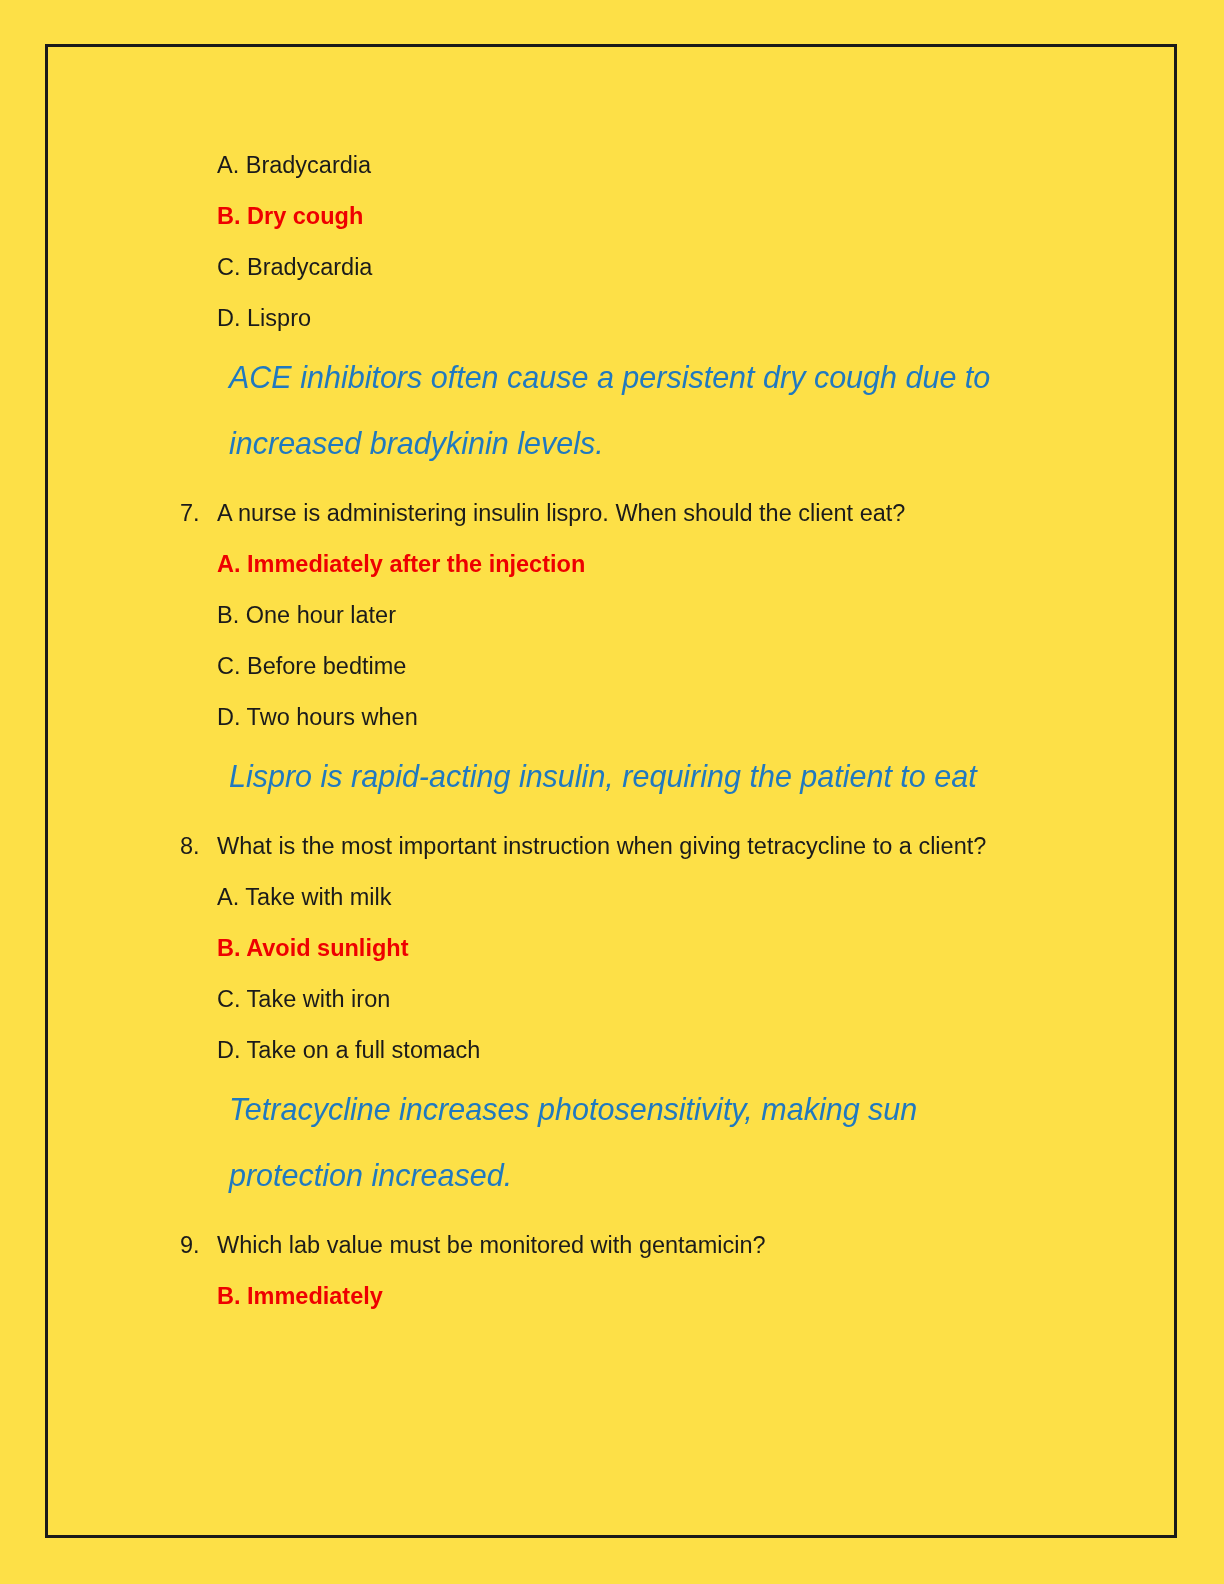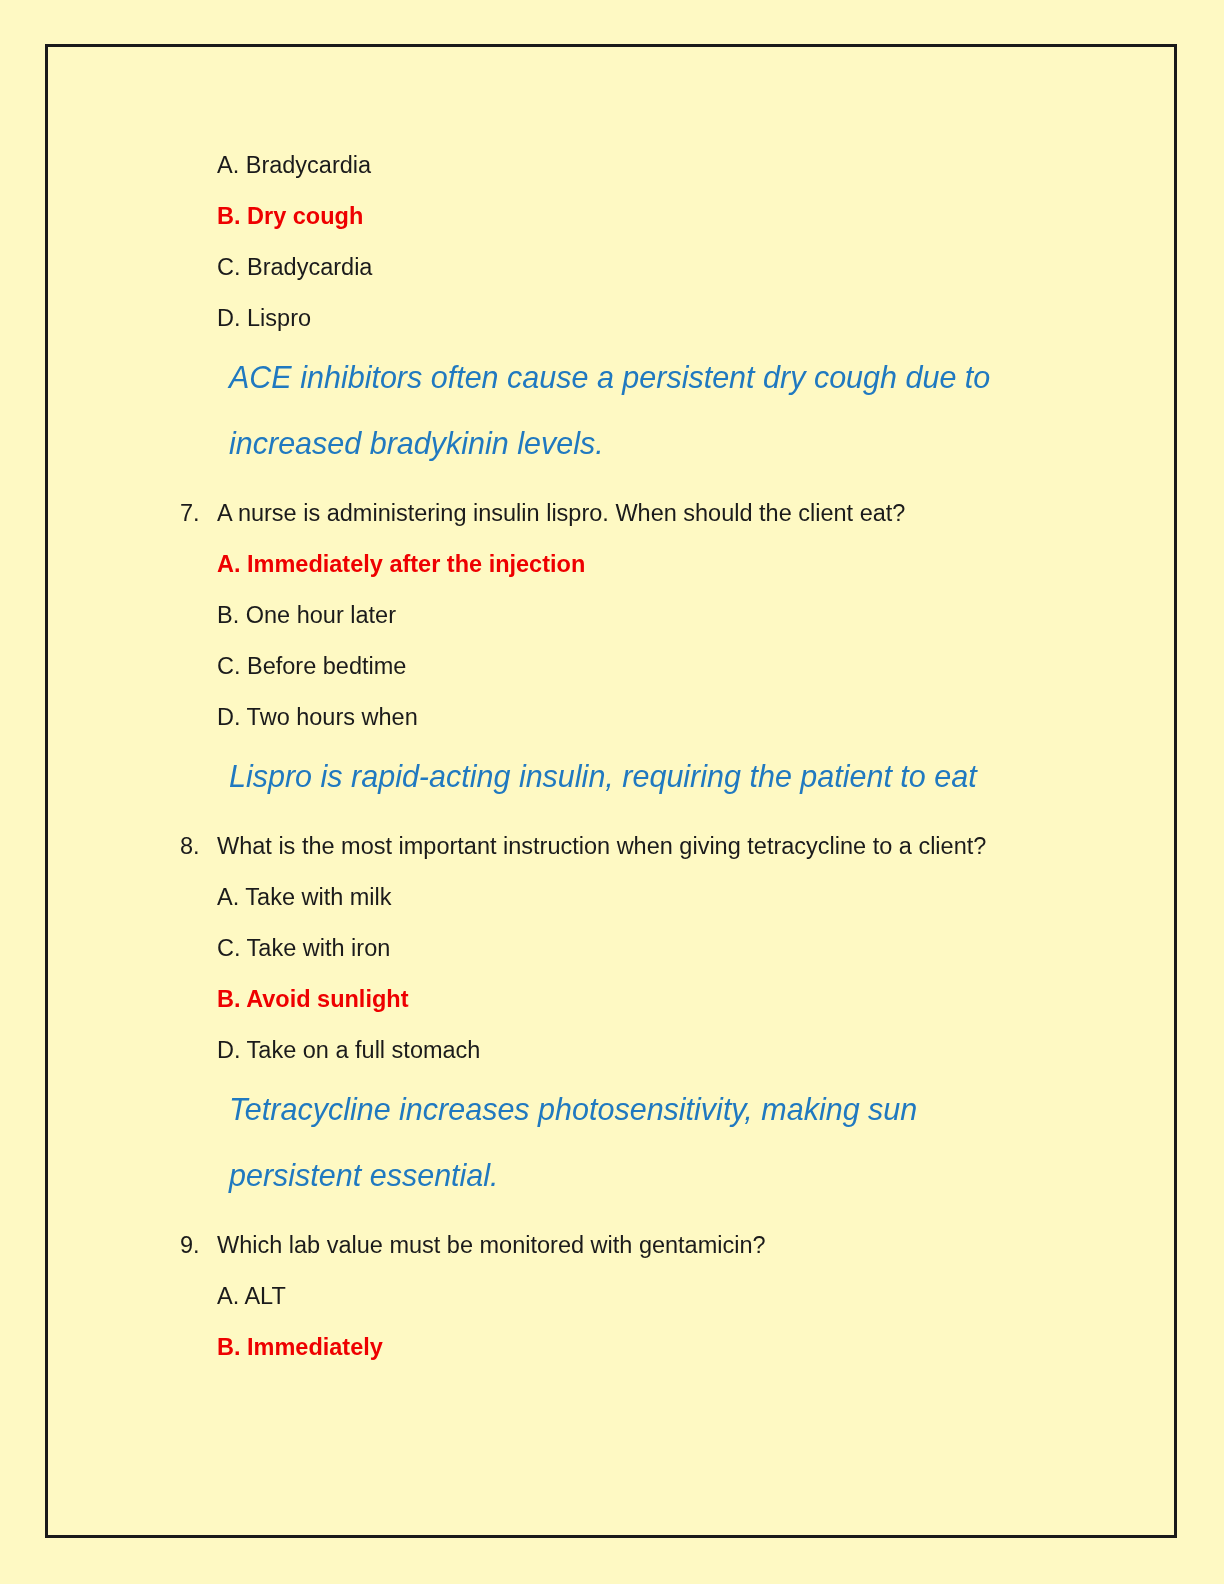--- a/index.html
+++ b/index.html
@@ -4,21 +4,21 @@
 <style>
   html, body {
     margin: 0;
     padding: 0;
     background: #ffffff;
   }
   .page {
     position: relative;
     width: 1224px;
     height: 1584px;
-    background: #fef9c3;
+    background: #fde047;
     font-family: "Liberation Sans", sans-serif;
     color: #1b1b1b;
     overflow: hidden;
   }
   .page-border {
     position: absolute;
     left: 45px;
     top: 44px;
     width: 1132px;
     height: 1494px;
@@ -100,32 +100,31 @@
         <div class="exline">Lispro is rapid-acting insulin, requiring the patient to eat</div>
       </div>
     </div>
 
     <div>
       <div class="qrow">
         <span class="qnum">8.</span>
         <span class="qtext">What is the most important instruction when giving tetracycline to a client?</span>
       </div>
       <div class="option">A. Take with milk</div>
+      <div class="option correct">B. Avoid sunlight</div>
       <div class="option">C. Take with iron</div>
-      <div class="option correct">B. Avoid sunlight</div>
       <div class="option">D. Take on a full stomach</div>
       <div class="explanation">
         <div class="exline">Tetracycline increases photosensitivity, making sun</div>
-        <div class="exline">persistent essential.</div>
+        <div class="exline">protection increased.</div>
       </div>
     </div>
 
     <div>
       <div class="qrow">
         <span class="qnum">9.</span>
         <span class="qtext">Which lab value must be monitored with gentamicin?</span>
       </div>
-      <div class="option">A. ALT</div>
       <div class="option correct">B. Immediately</div>
     </div>
 
   </div>
 </div>
 
 </body></html>

